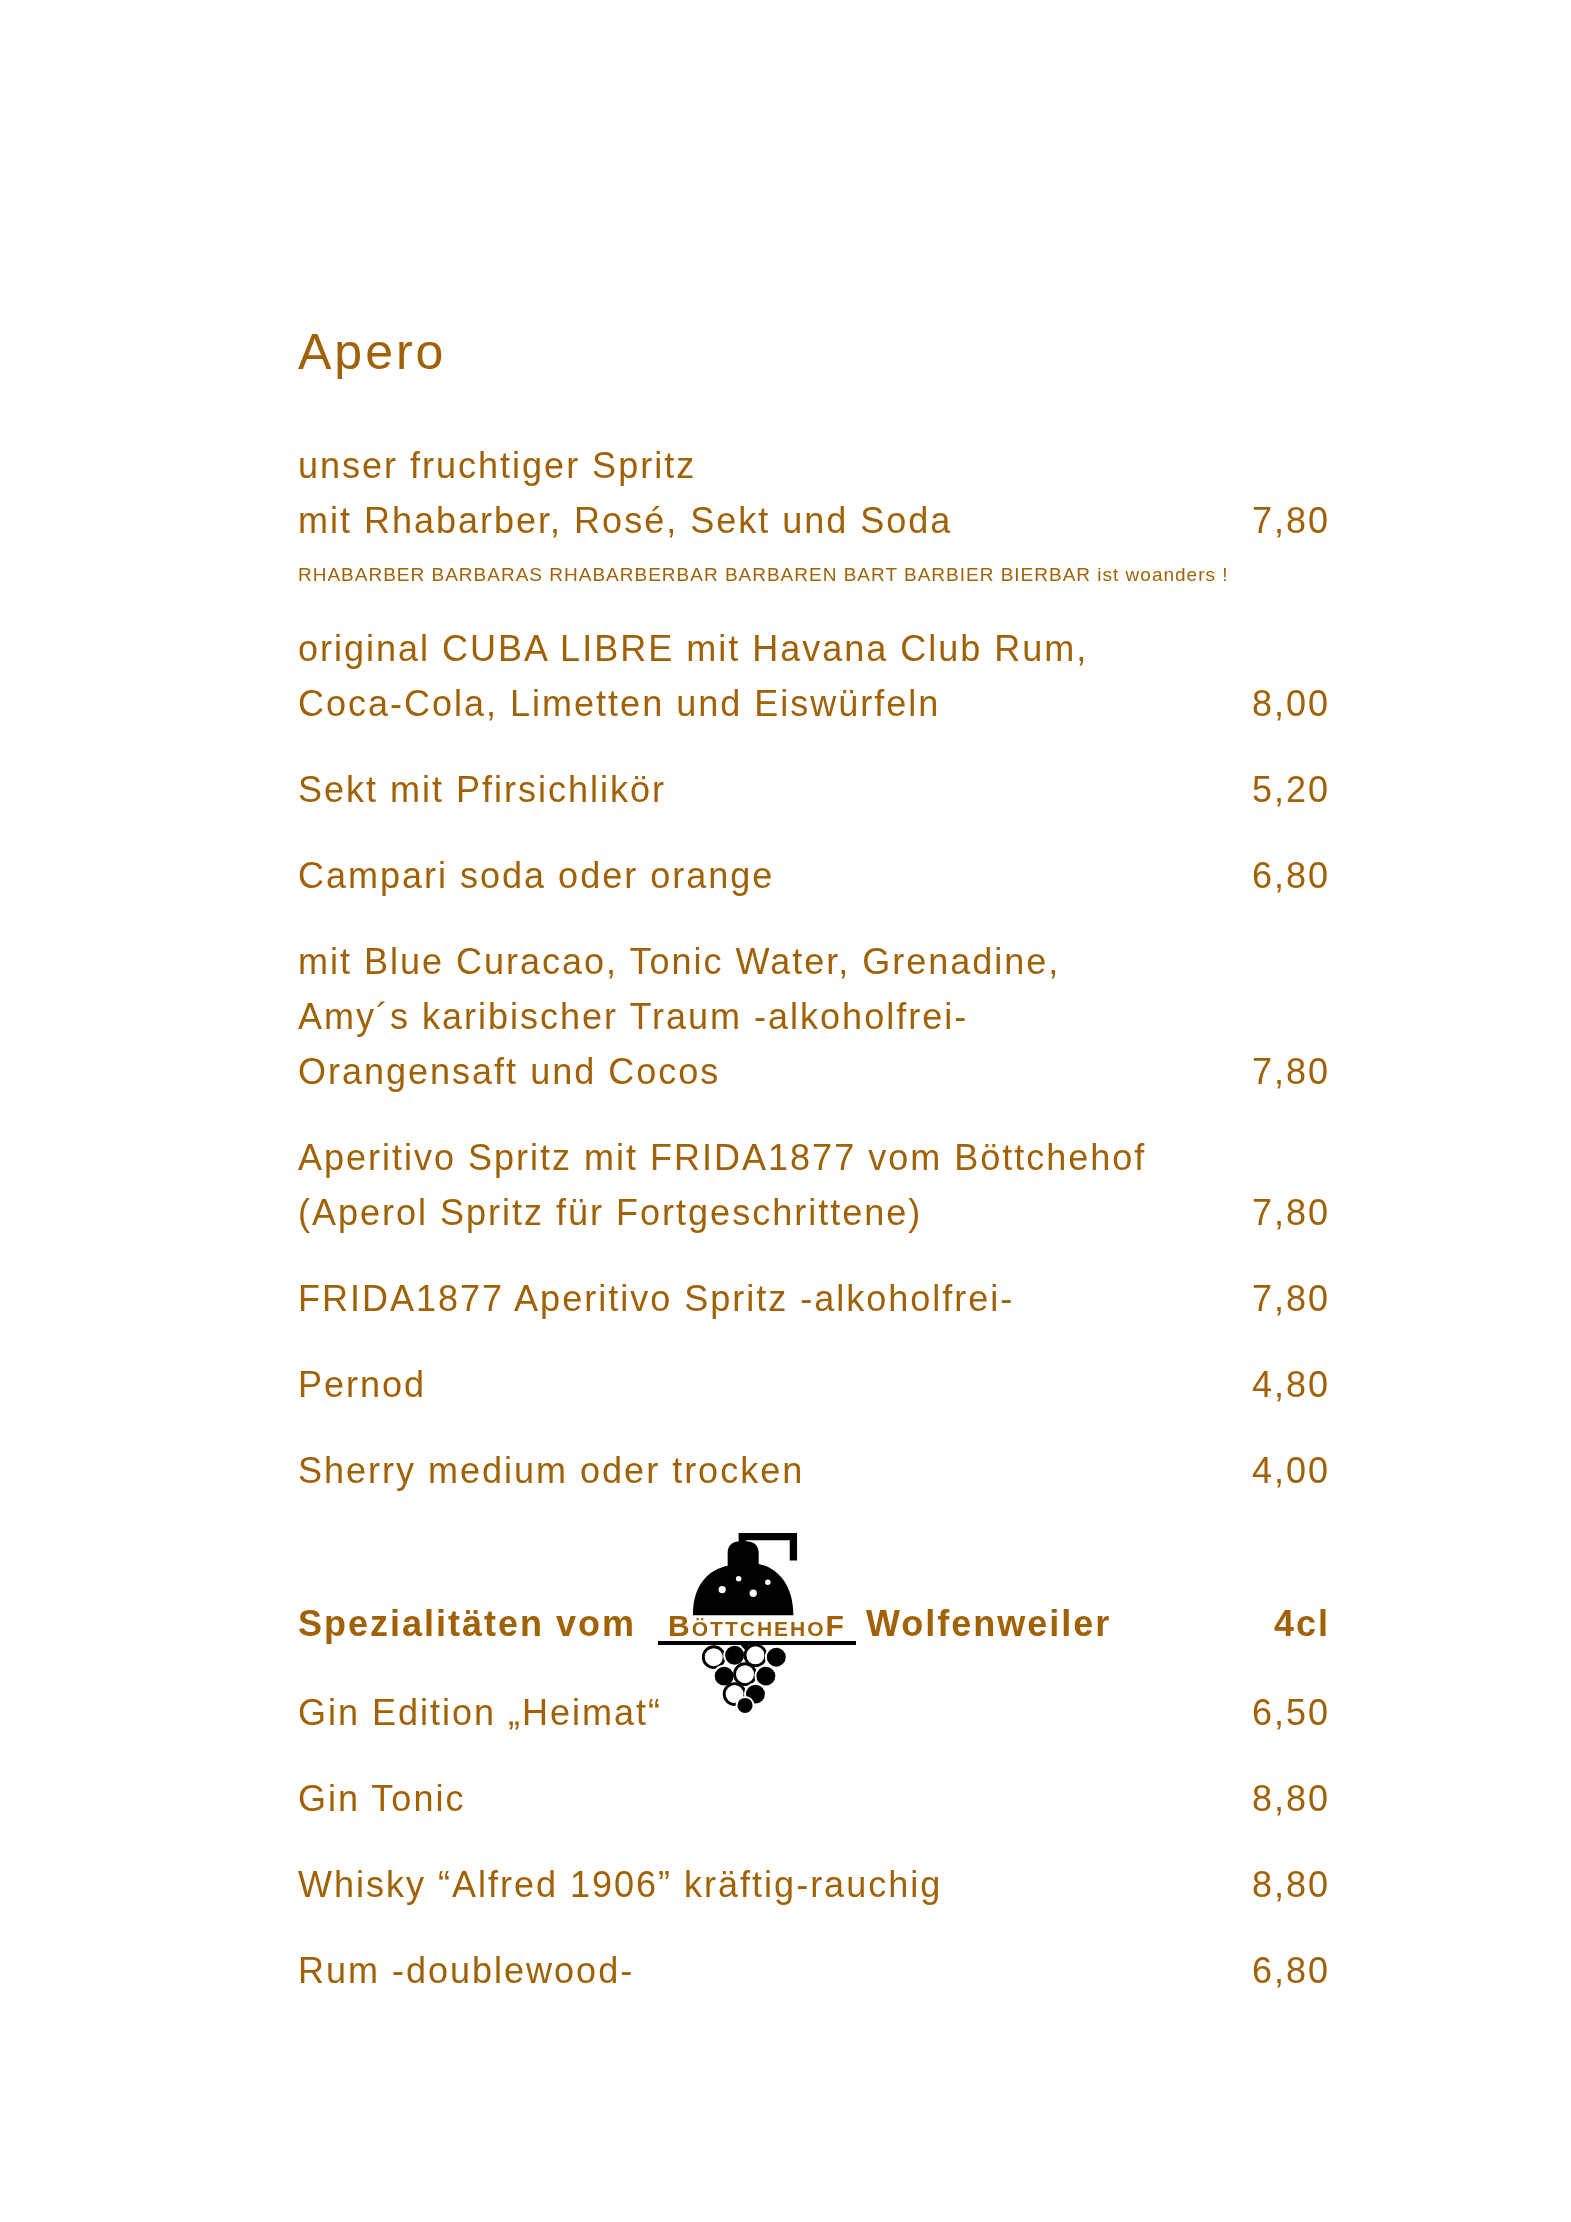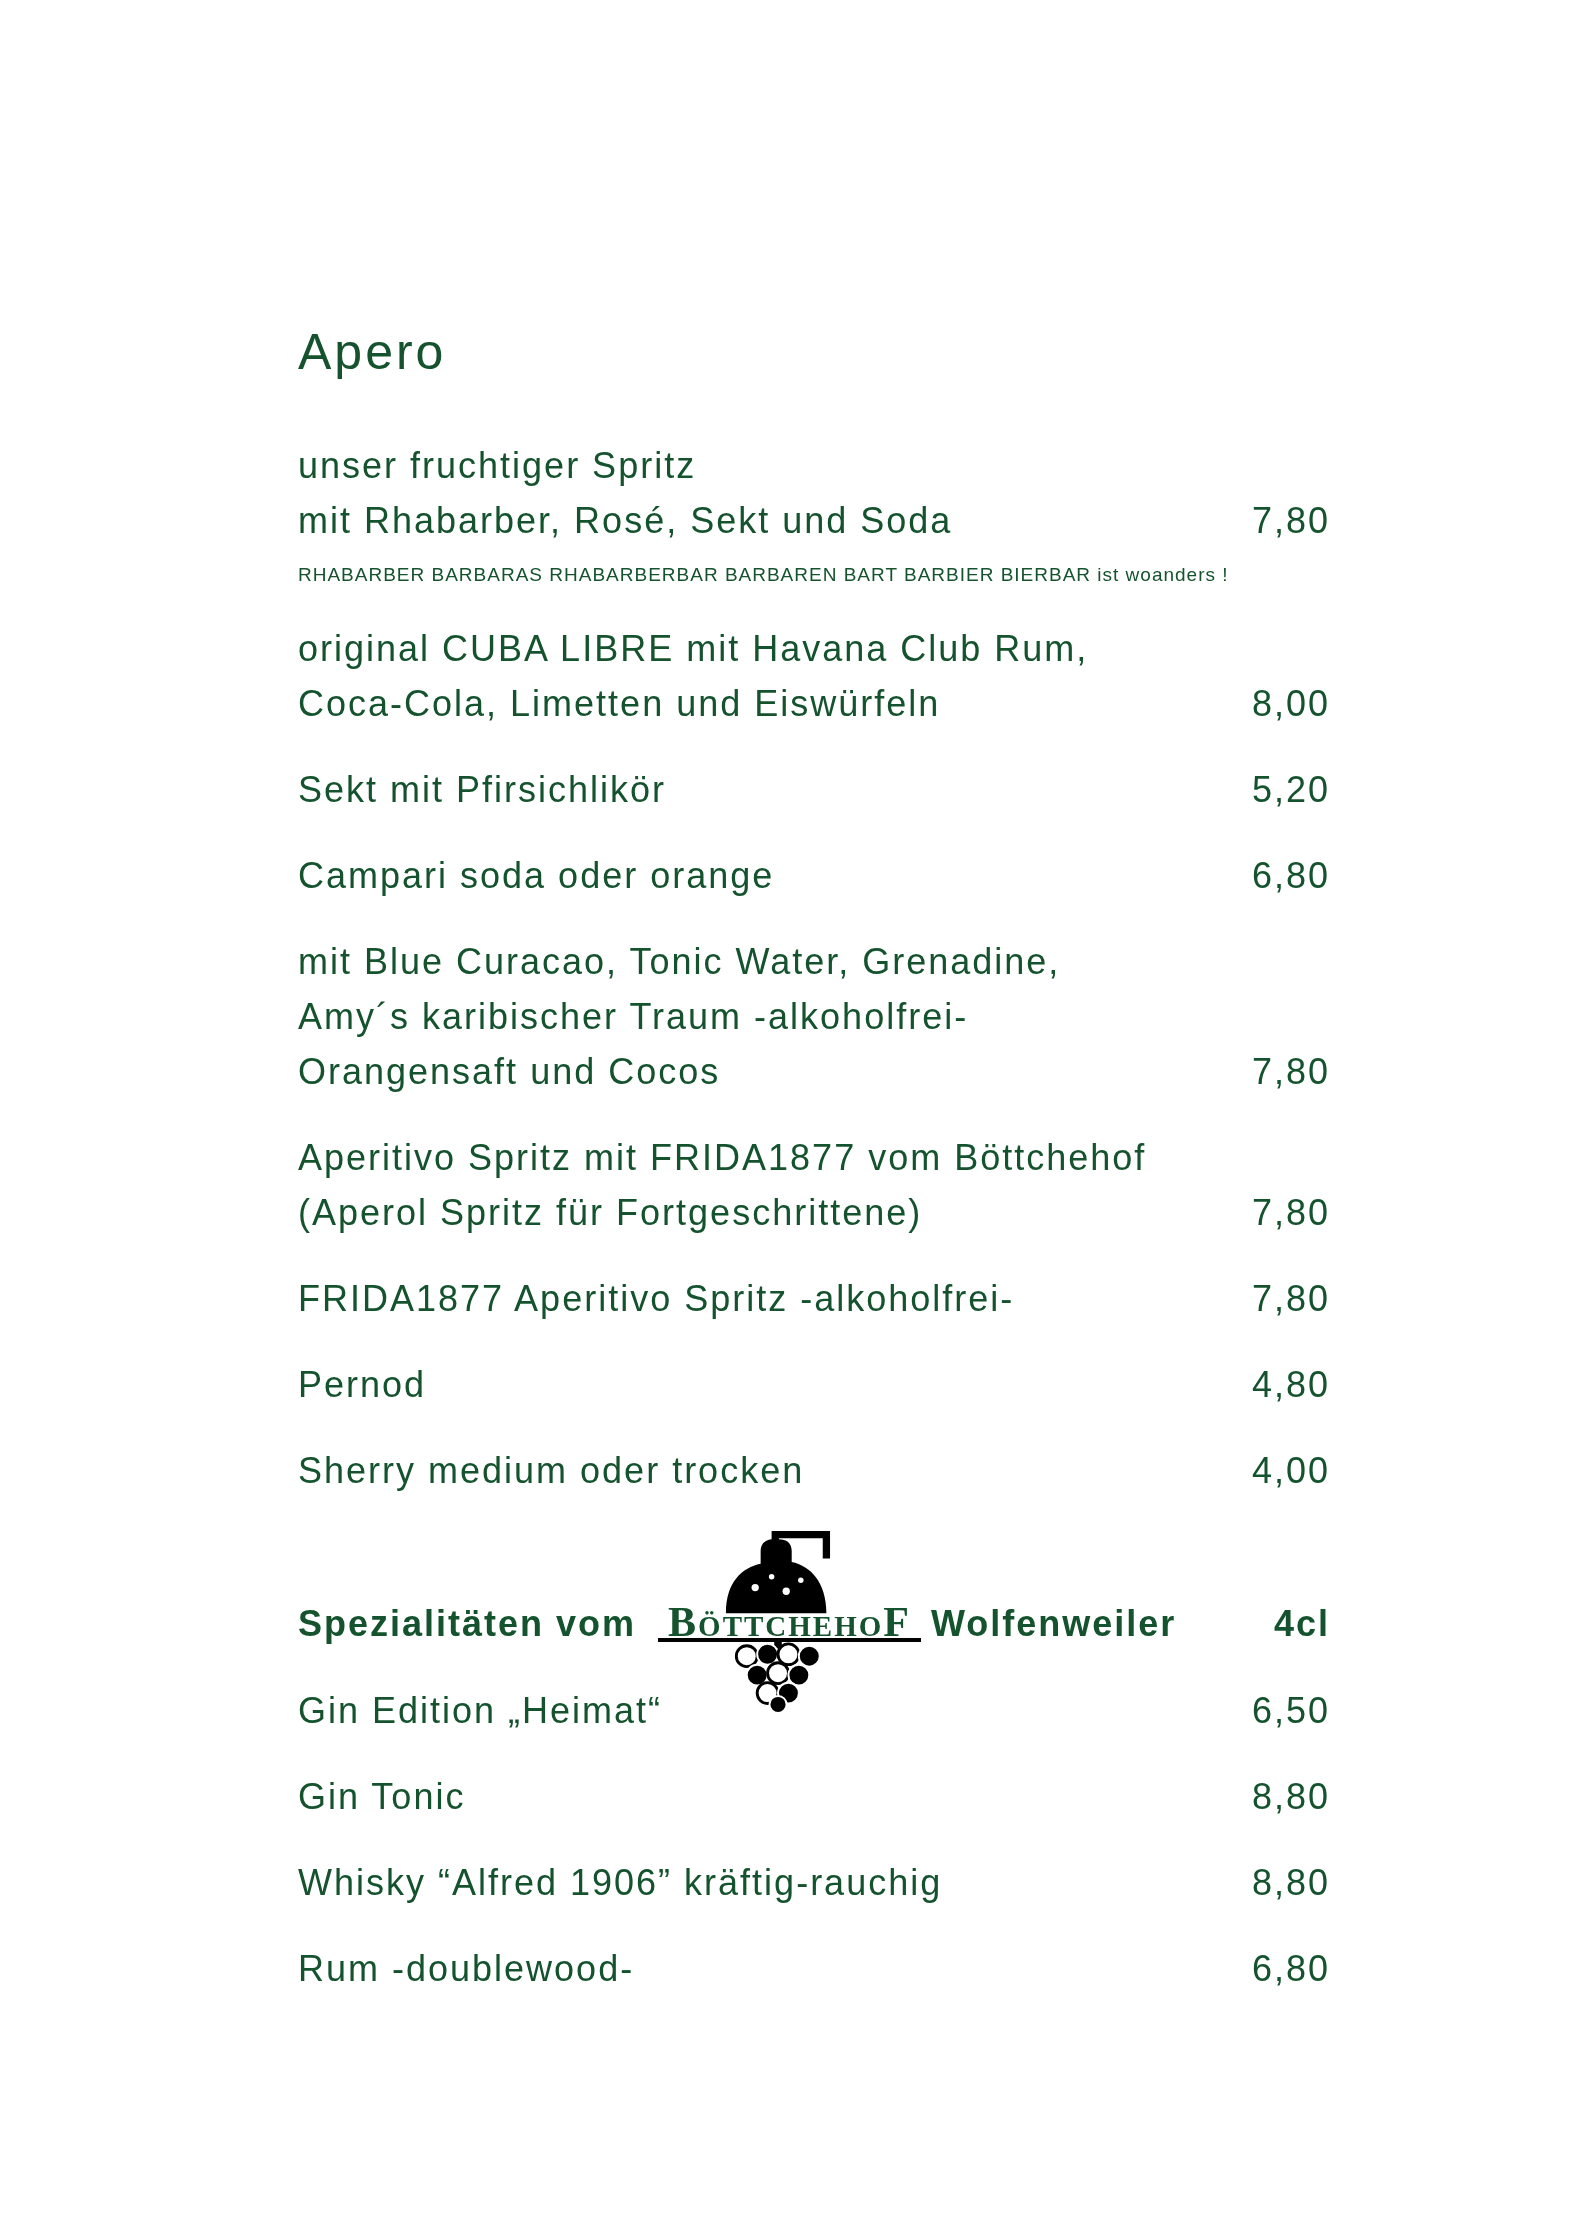--- a/index.html
+++ b/index.html
@@ -1,21 +1,21 @@
 <!DOCTYPE html>
 <html lang="de"><head>
 <meta charset="utf-8">
 <style>
   html,body { margin:0; padding:0; background:#e8e8e8; }
   .page {
     position:relative;
     width:1571px; height:2222px;
     margin:0 auto;
     background:#ffffff;
-    color:#14532d;
+    color:#a16207;
     font-family:"Liberation Sans", sans-serif;
     overflow:hidden;
   }
   .content {
     position:absolute;
     left:298px; top:325px;
     width:1032px;
   }
   .title {
     font-size:50px; font-weight:400; letter-spacing:3px;
@@ -46,24 +46,24 @@
   .sp-suffix { margin-right:10px; }
   .sp-unit   { margin-left:auto;margin-top:10px; }
   .brand-logo {
     position:relative;
     margin-right:18px;
     display:inline-block;
   }
   .brand-logo-text {
     position:relative; z-index:1;
     display:inline-block;
-    font-family:Liberation Serif, serif;
+    font-family:Liberation Sans, sans-serif;
     font-weight:700;
     font-variant-caps:small-caps;
-    font-size:42px; letter-spacing:2px;
+    font-size:30px; letter-spacing:2px;
     padding:0 2px;
   }
   .brand-logo-text::after {
     content:""; position:absolute; z-index:-1;
     left:-8px; right:-8px; bottom:8px; height:4px;
     background:#000;
   }
   .logo-still {
     position:absolute; left:50%; bottom:36px;
     transform:translateX(-60%);

